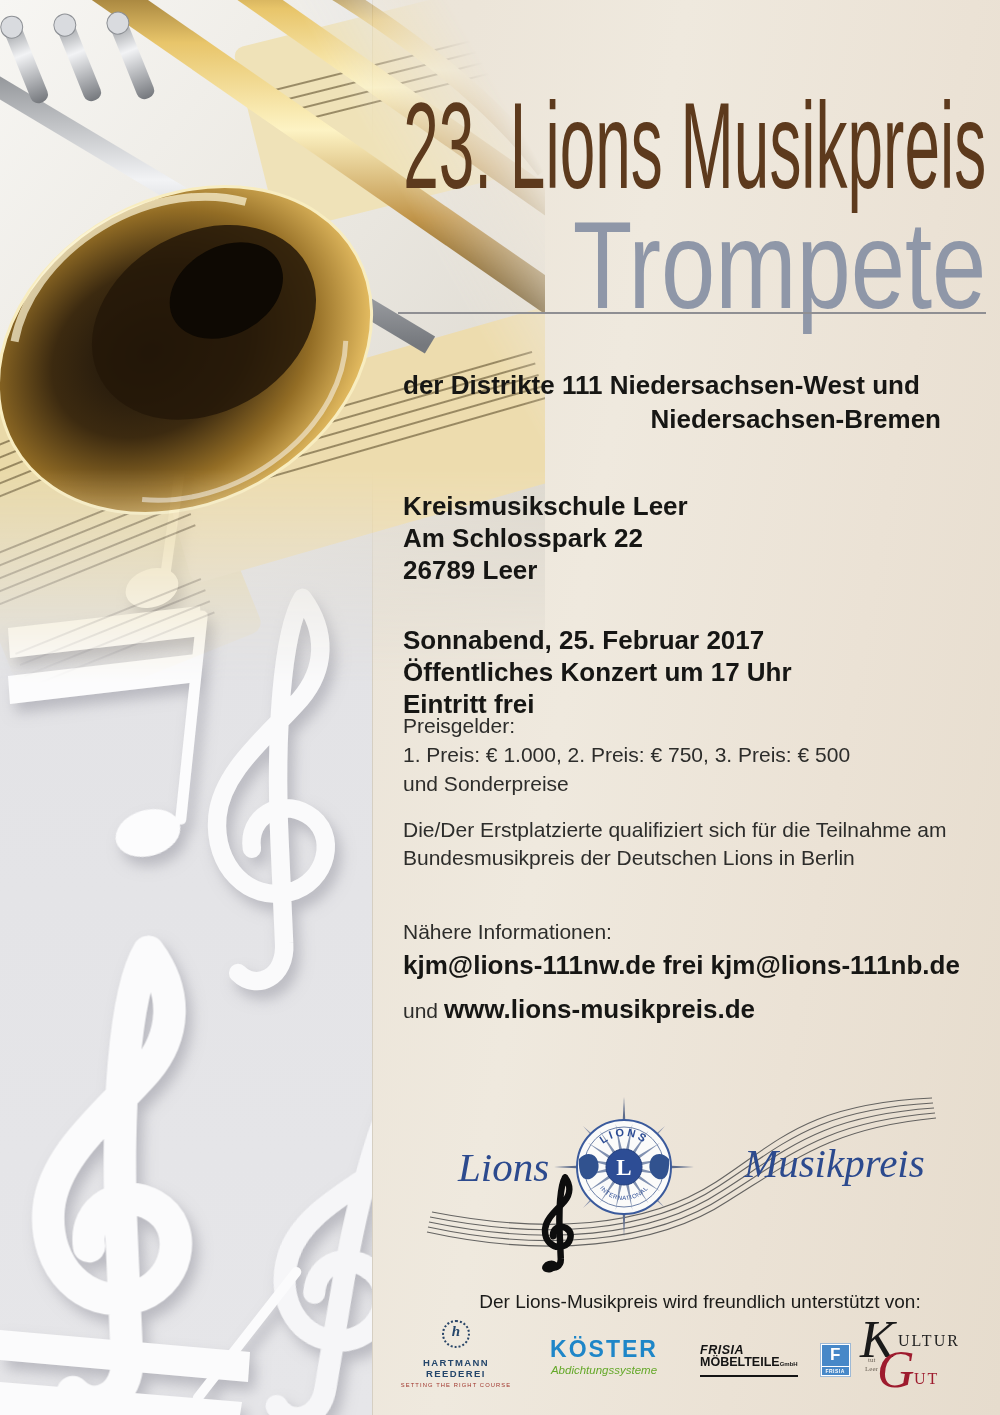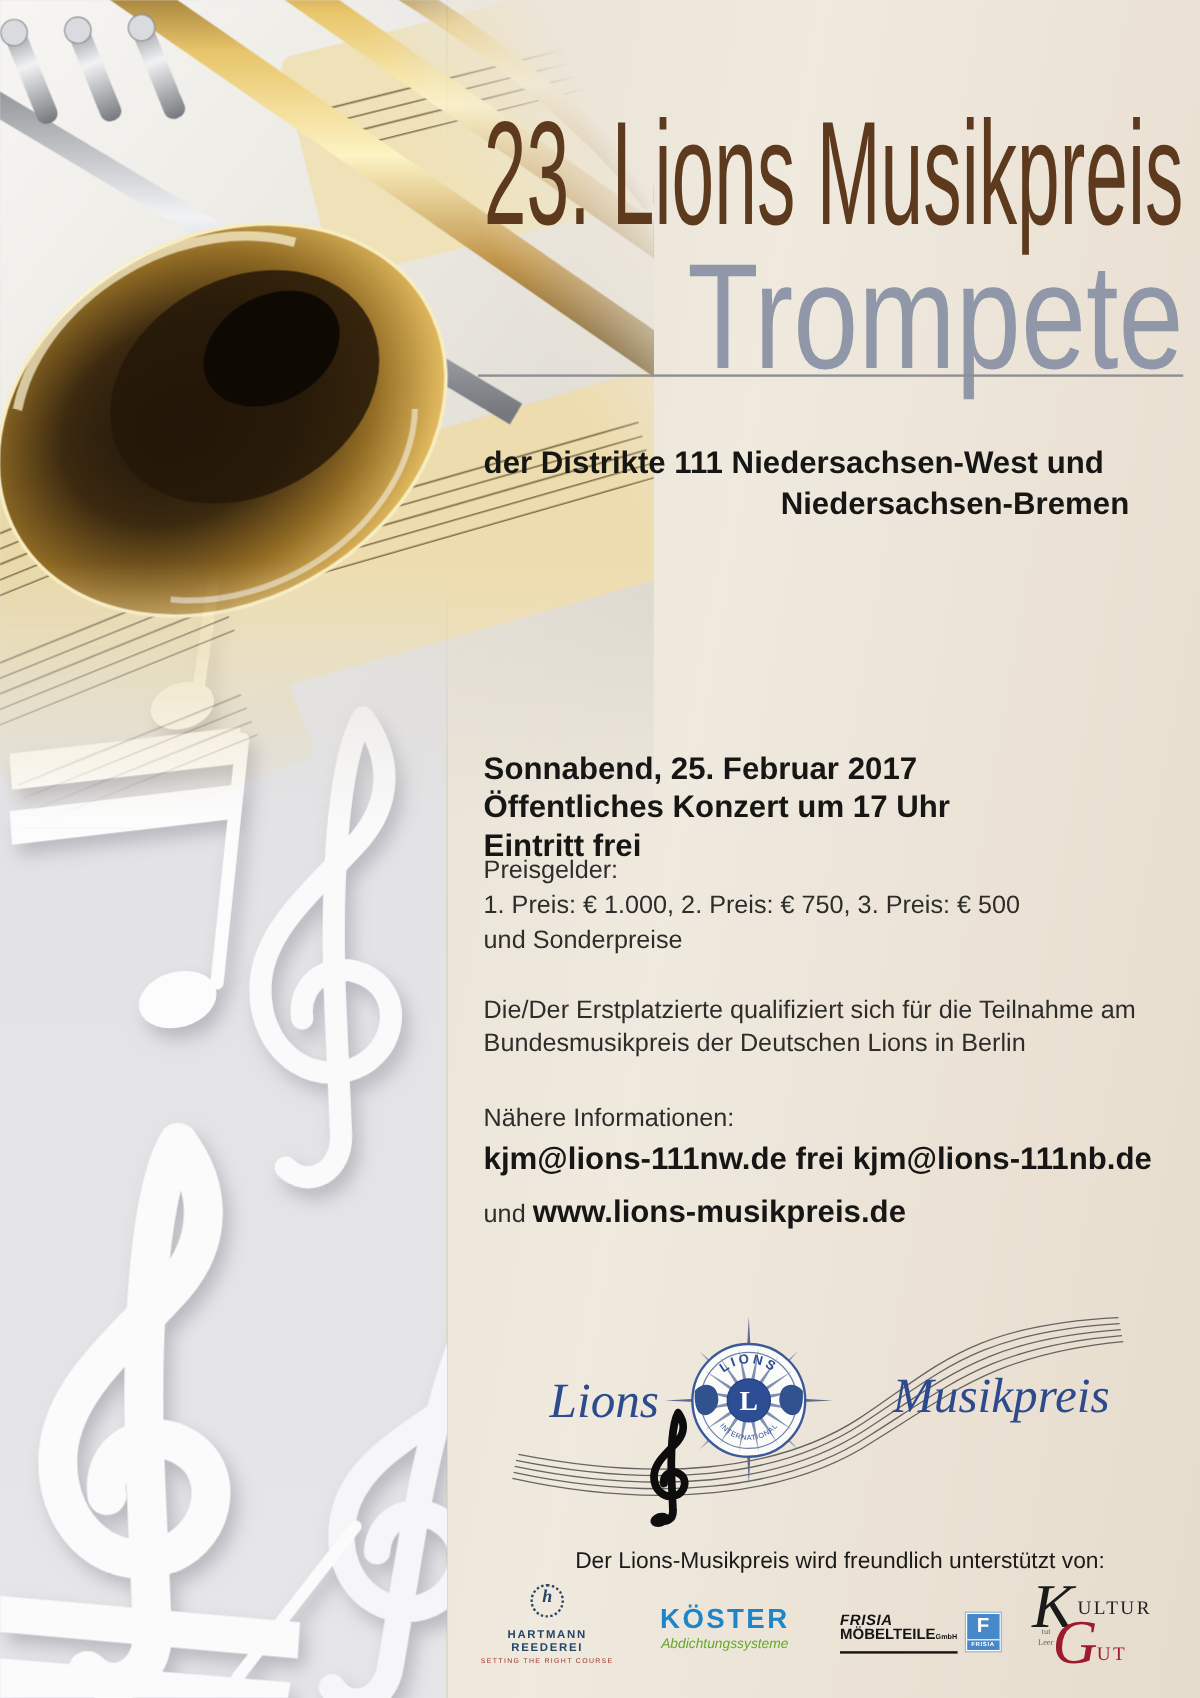--- a/index.html
+++ b/index.html
@@ -29,21 +29,21 @@
     transform:scaleX(.78);transform-origin:100% 0;
   }
   .rule{position:absolute;left:398px;top:312px;width:588px;height:2px;background:#8f8f93;}
   
   .tb{position:absolute;left:403px;color:#161614;}
   .districts{top:368px;width:538px;font-size:26px;font-weight:bold;line-height:34px;}
   .districts .r{text-align:right;}
   .venue{top:490px;font-size:26px;font-weight:bold;line-height:32px;}
   .event{top:624px;font-size:26px;font-weight:bold;line-height:32px;}
   .prizes{top:711px;font-size:21px;line-height:29px;color:#2d2d2b;}
-  .qualif{top:816px;font-size:21px;line-height:28px;color:#2d2d2b;margin-top:12px;}
+  .qualif{top:816px;font-size:21px;line-height:28px;color:#2d2d2b;}
   .info-label{top:920px;font-size:21px;color:#2d2d2b;}
   .emails{top:950px;font-size:26px;font-weight:bold;}
   .undline{top:994px;font-size:21px;color:#2d2d2b;}
   .undline b{font-size:26px;color:#161614;}
   
   .wordmark{position:absolute;font-family:"Liberation Serif",serif;font-style:italic;
     font-size:41px;color:#2c4a8e;}
   .wm-left{left:458px;top:1143px;}
   .wm-right{left:744px;top:1139px;}
   .emblem{position:absolute;left:549px;top:1092px;}
@@ -54,21 +54,21 @@
   .hartmann{position:absolute;left:395px;top:1320px;width:122px;text-align:center;}
   .hart-circle{width:24px;height:24px;border:2px dotted #2a4668;border-radius:50%;
     margin:0 auto;position:relative;}
   .hart-circle span{position:absolute;left:0;right:0;top:1px;font-family:"Liberation Serif",serif;
     font-style:italic;font-weight:bold;font-size:15px;color:#24466b;}
   .hart-name{margin-top:9px;font-size:9.5px;font-weight:bold;letter-spacing:1.4px;color:#24466b;}
   .hart-tag{margin-top:3px;font-size:5.8px;letter-spacing:1.1px;color:#a0352c;}
   .koester{position:absolute;left:543px;top:1336px;width:122px;text-align:center;}
   .koe-name{font-size:23px;font-weight:bold;letter-spacing:2px;color:#1e86c8;}
   .koe-tag{font-size:11.5px;font-style:italic;color:#64a828;margin-top:1px;}
-  .frisia{position:absolute;left:700px;top:1344px;display:flex;gap:7px;align-items:flex-start;}
+  .frisia{position:absolute;left:700px;top:1344px;display:flex;gap:23px;align-items:flex-start;}
   .fr-text{border-bottom:2px solid #141414;padding-bottom:4px;color:#141414;}
   .fr-l1{font-size:12.5px;font-weight:bold;letter-spacing:.5px;font-style:italic;line-height:12px;}
   .fr-l2{font-size:12.5px;font-weight:bold;font-style:italic;line-height:13px;}
   .fr-l2 span{font-size:6px;font-style:normal;}
   .fr-badge{width:27px;height:30px;background:#4788c8;border:1px solid #fff;
     box-shadow:0 0 0 1px #9db9d6;position:relative;text-align:center;}
   .fr-badge .f{color:#fff;font-size:17px;font-weight:bold;line-height:20px;}
   .fr-badge .lbl{position:absolute;left:0;right:0;bottom:1px;color:#fff;font-size:5px;
     font-weight:bold;letter-spacing:.5px;border-top:1px solid #fff;padding-top:1px;}
   .kultur{position:absolute;left:850px;top:1318px;width:130px;height:80px;}
@@ -211,20 +211,25 @@
 
   <div class="title1">23. Lions Musikpreis</div>
   <div class="title2">Trompete</div>
   <div class="rule"></div>
 
   <div class="tb districts">
     <div>der Distrikte 111 Niedersachsen-West und</div>
     <div class="r">Niedersachsen-Bremen</div>
   </div>
 
+  <div class="tb venue">
+    <div>Kreismusikschule Leer</div>
+    <div>Am Schlosspark 22</div>
+    <div>26789 Leer</div>
+  </div>
 
   <div class="tb event">
     <div>Sonnabend, 25. Februar 2017</div>
     <div>Öffentliches Konzert um 17 Uhr</div>
     <div>Eintritt frei</div>
   </div>
 
   <div class="tb prizes">
     <div>Preisgelder:</div>
     <div>1. Preis: € 1.000, 2. Preis: € 750, 3. Preis: € 500</div>

